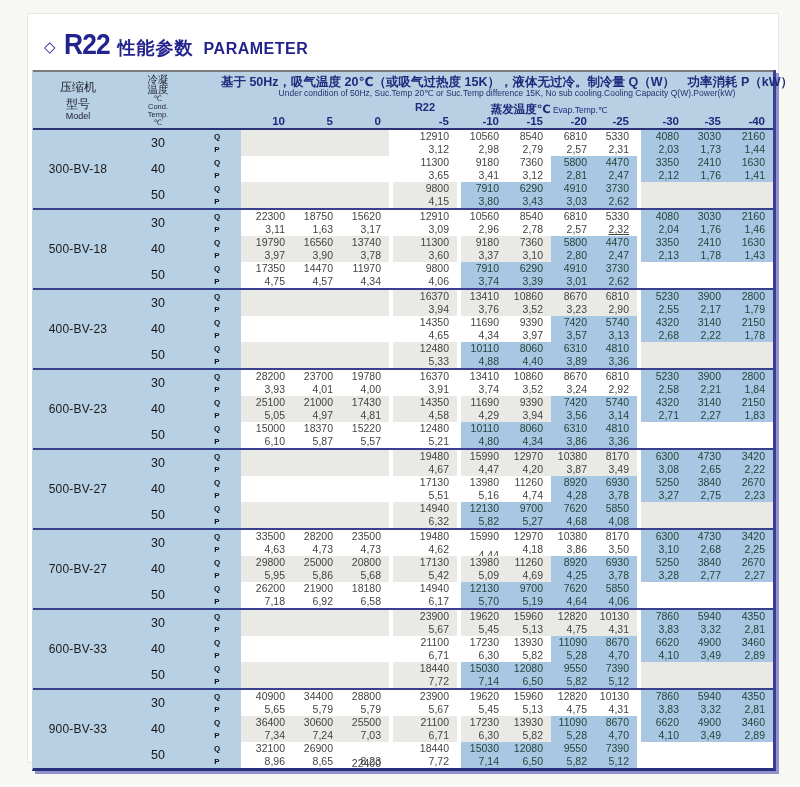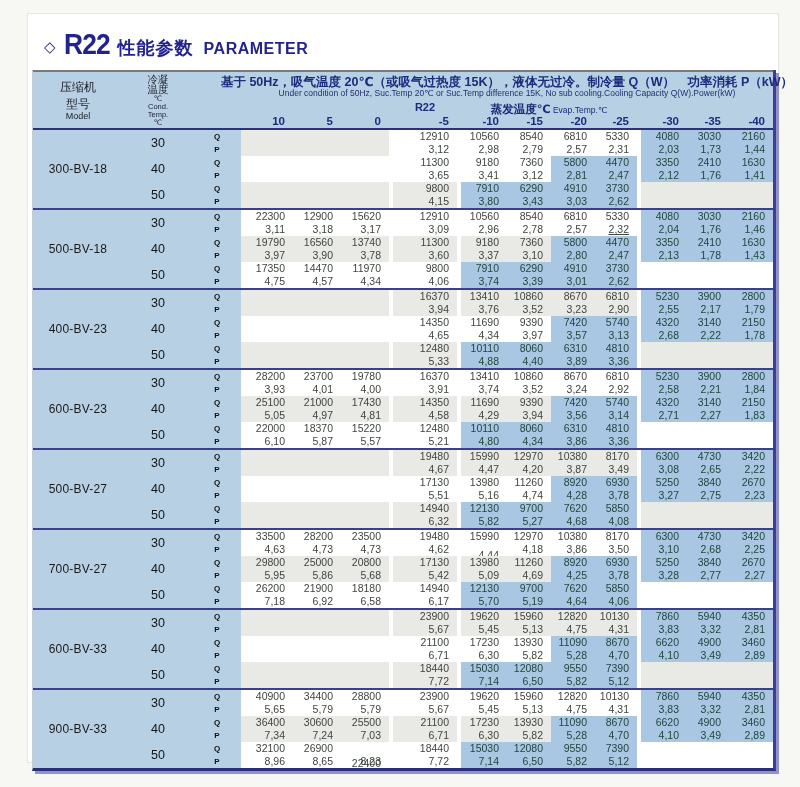--- a/index.html
+++ b/index.html
@@ -185,32 +185,32 @@
           <div class="num bg-g" style="grid-area: 6 / 15;"></div>
           <div class="num bg-g" style="grid-area: 6 / 16;"></div>
           <div class="num bg-g" style="grid-area: 6 / 17;"></div>
         </div>
         <div class="section">
           <div class="blue model-cell" style="grid-area: 1 / 1 / 7;">500-BV-18</div>
           <div class="blue cond-cell" style="grid-area: 1 / 2 / 3;">30</div>
           <div class="blue qp-cell" style="grid-area: 1 / 3;">Q</div>
           <div class="blue qp-cell" style="grid-area: 2 / 3;">P</div>
           <div class="num bg-w" style="grid-area: 1 / 4;">22300</div>
-          <div class="num bg-w" style="grid-area: 1 / 5;">12900</div>
+          <div class="num bg-w" style="grid-area: 1 / 5;">18750</div>
           <div class="num bg-w" style="grid-area: 1 / 6;">15620</div>
           <div class="num bg-w" style="grid-area: 1 / 8;">12910</div>
           <div class="num bg-w" style="grid-area: 1 / 10;">10560</div>
           <div class="num bg-w" style="grid-area: 1 / 11;">8540</div>
           <div class="num bg-w" style="grid-area: 1 / 12;">6810</div>
           <div class="num bg-w" style="grid-area: 1 / 13;">5330</div>
           <div class="num bg-b" style="grid-area: 1 / 15;">4080</div>
           <div class="num bg-b" style="grid-area: 1 / 16;">3030</div>
           <div class="num bg-b" style="grid-area: 1 / 17;">2160</div>
           <div class="num bg-w" style="grid-area: 2 / 4;">3,11</div>
-          <div class="num bg-w" style="grid-area: 2 / 5;">3,18</div>
+          <div class="num bg-w" style="grid-area: 2 / 5;">1,63</div>
           <div class="num bg-w" style="grid-area: 2 / 6;">3,17</div>
           <div class="num bg-w" style="grid-area: 2 / 8;">3,09</div>
           <div class="num bg-w" style="grid-area: 2 / 10;">2,96</div>
           <div class="num bg-w" style="grid-area: 2 / 11;">2,78</div>
           <div class="num bg-w" style="grid-area: 2 / 12;">2,57</div>
           <div class="num bg-w" style="grid-area: 2 / 13; text-decoration: underline;">2,32</div>
           <div class="num bg-b" style="grid-area: 2 / 15;">2,04</div>
           <div class="num bg-b" style="grid-area: 2 / 16;">1,76</div>
           <div class="num bg-b" style="grid-area: 2 / 17;">1,46</div>
           <div class="blue cond-cell" style="grid-area: 3 / 2 / 5;">40</div>
@@ -390,21 +390,21 @@
           <div class="num bg-g" style="grid-area: 4 / 10;">4,29</div>
           <div class="num bg-g" style="grid-area: 4 / 11;">3,94</div>
           <div class="num bg-b" style="grid-area: 4 / 12;">3,56</div>
           <div class="num bg-b" style="grid-area: 4 / 13;">3,14</div>
           <div class="num bg-b" style="grid-area: 4 / 15;">2,71</div>
           <div class="num bg-b" style="grid-area: 4 / 16;">2,27</div>
           <div class="num bg-b" style="grid-area: 4 / 17;">1,83</div>
           <div class="blue cond-cell" style="grid-area: 5 / 2 / 7;">50</div>
           <div class="blue qp-cell" style="grid-area: 5 / 3;">Q</div>
           <div class="blue qp-cell" style="grid-area: 6 / 3;">P</div>
-          <div class="num bg-w" style="grid-area: 5 / 4;">22000</div>
+          <div class="num bg-w" style="grid-area: 5 / 4;">15000</div>
           <div class="num bg-w" style="grid-area: 5 / 5;">18370</div>
           <div class="num bg-w" style="grid-area: 5 / 6;">15220</div>
           <div class="num bg-w" style="grid-area: 5 / 8;">12480</div>
           <div class="num bg-b" style="grid-area: 5 / 10;">10110</div>
           <div class="num bg-b" style="grid-area: 5 / 11;">8060</div>
           <div class="num bg-b" style="grid-area: 5 / 12;">6310</div>
           <div class="num bg-b" style="grid-area: 5 / 13;">4810</div>
           <div class="num bg-w" style="grid-area: 5 / 15;"></div>
           <div class="num bg-w" style="grid-area: 5 / 16;"></div>
           <div class="num bg-w" style="grid-area: 5 / 17;"></div>

